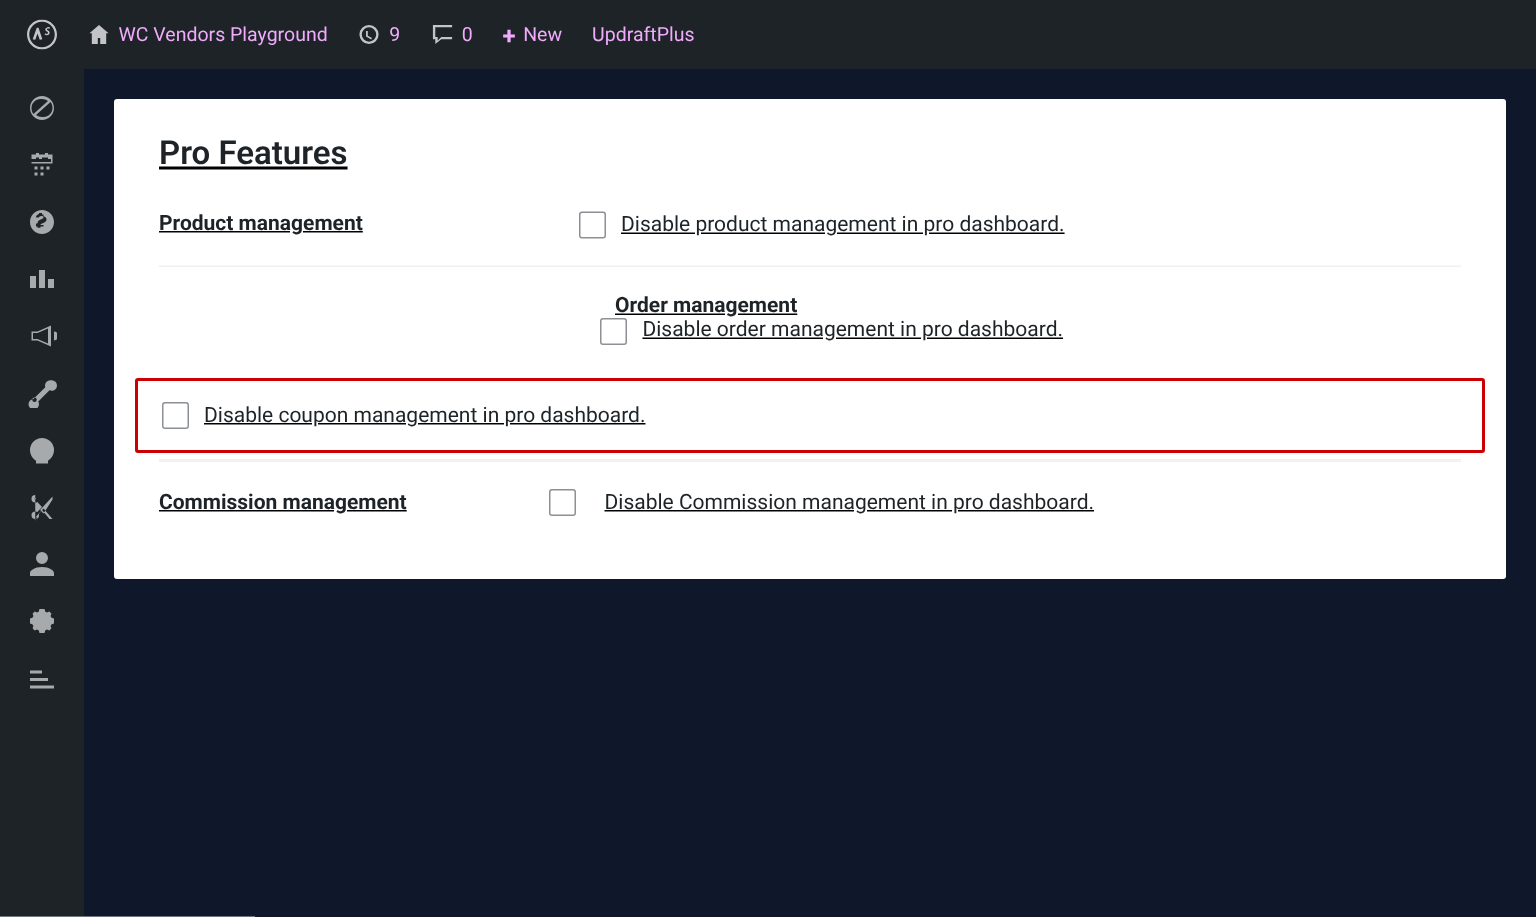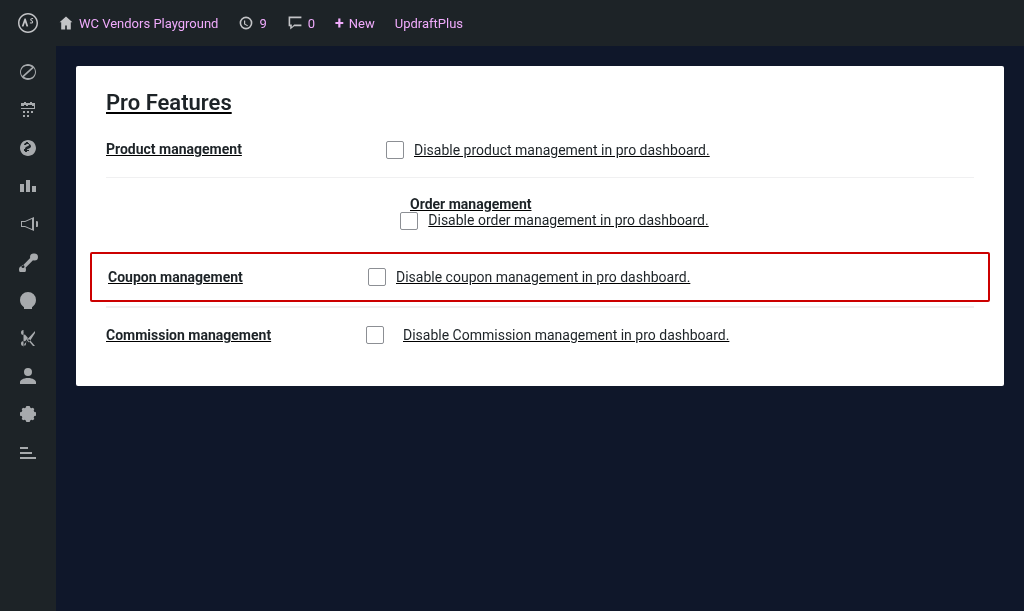--- a/index.html
+++ b/index.html
@@ -228,21 +228,20 @@
           <div style="height: 1px; background: rgb(240, 240, 241);"></div>
           <div style="display: flex; align-items: center; padding: 18px 0px; flex-direction: column;">
         <span style="font-size:14px; font-weight:700; color:#1d2327; width:260px; flex-shrink:0;">Order management</span>
         <label style="display:flex; align-items:flex-start; gap:10px; font-size:14px; color:#1d2327; cursor:pointer;margin-left:29px;">
           <input type="checkbox" class="checkbox" style="width: 18px; height: 18px; border: 1px solid rgb(140, 143, 148); background: rgb(255, 255, 255); border-radius: 2px; flex-shrink: 0; cursor: pointer; margin: 0px; appearance: none;">
           <span>Disable order management in pro dashboard.</span>
         </label>
       </div>
           <div style="border: 2px solid rgb(204, 0, 0); border-radius: 2px; margin: 4px -16px; padding: 14px 16px;">
         <div style="display:flex; align-items:center;">
-          <span style="font-size:14px; font-weight:700; color:#1d2327; width:260px; flex-shrink:0;">Coupon management</span>
           <label style="display:flex; align-items:center; gap:10px; font-size:14px; color:#1d2327; cursor:pointer;">
             <input type="checkbox" class="checkbox" style="width: 18px; height: 18px; border: 1px solid rgb(140, 143, 148); background: rgb(255, 255, 255); border-radius: 2px; flex-shrink: 0; cursor: pointer; margin: 0px;">
             <span>Disable coupon management in pro dashboard.</span>
           </label>
         </div>
       </div>
           <div style="height: 1px; background: rgb(240, 240, 241);"></div>
           <div style="height: 1px; background: rgb(240, 240, 241);"></div>
           <div style="display: flex; align-items: center; padding: 18px 0px;">
         <span style="font-size:14px; font-weight:700; color:#1d2327; width:260px; flex-shrink:0;">Commission management</span>

